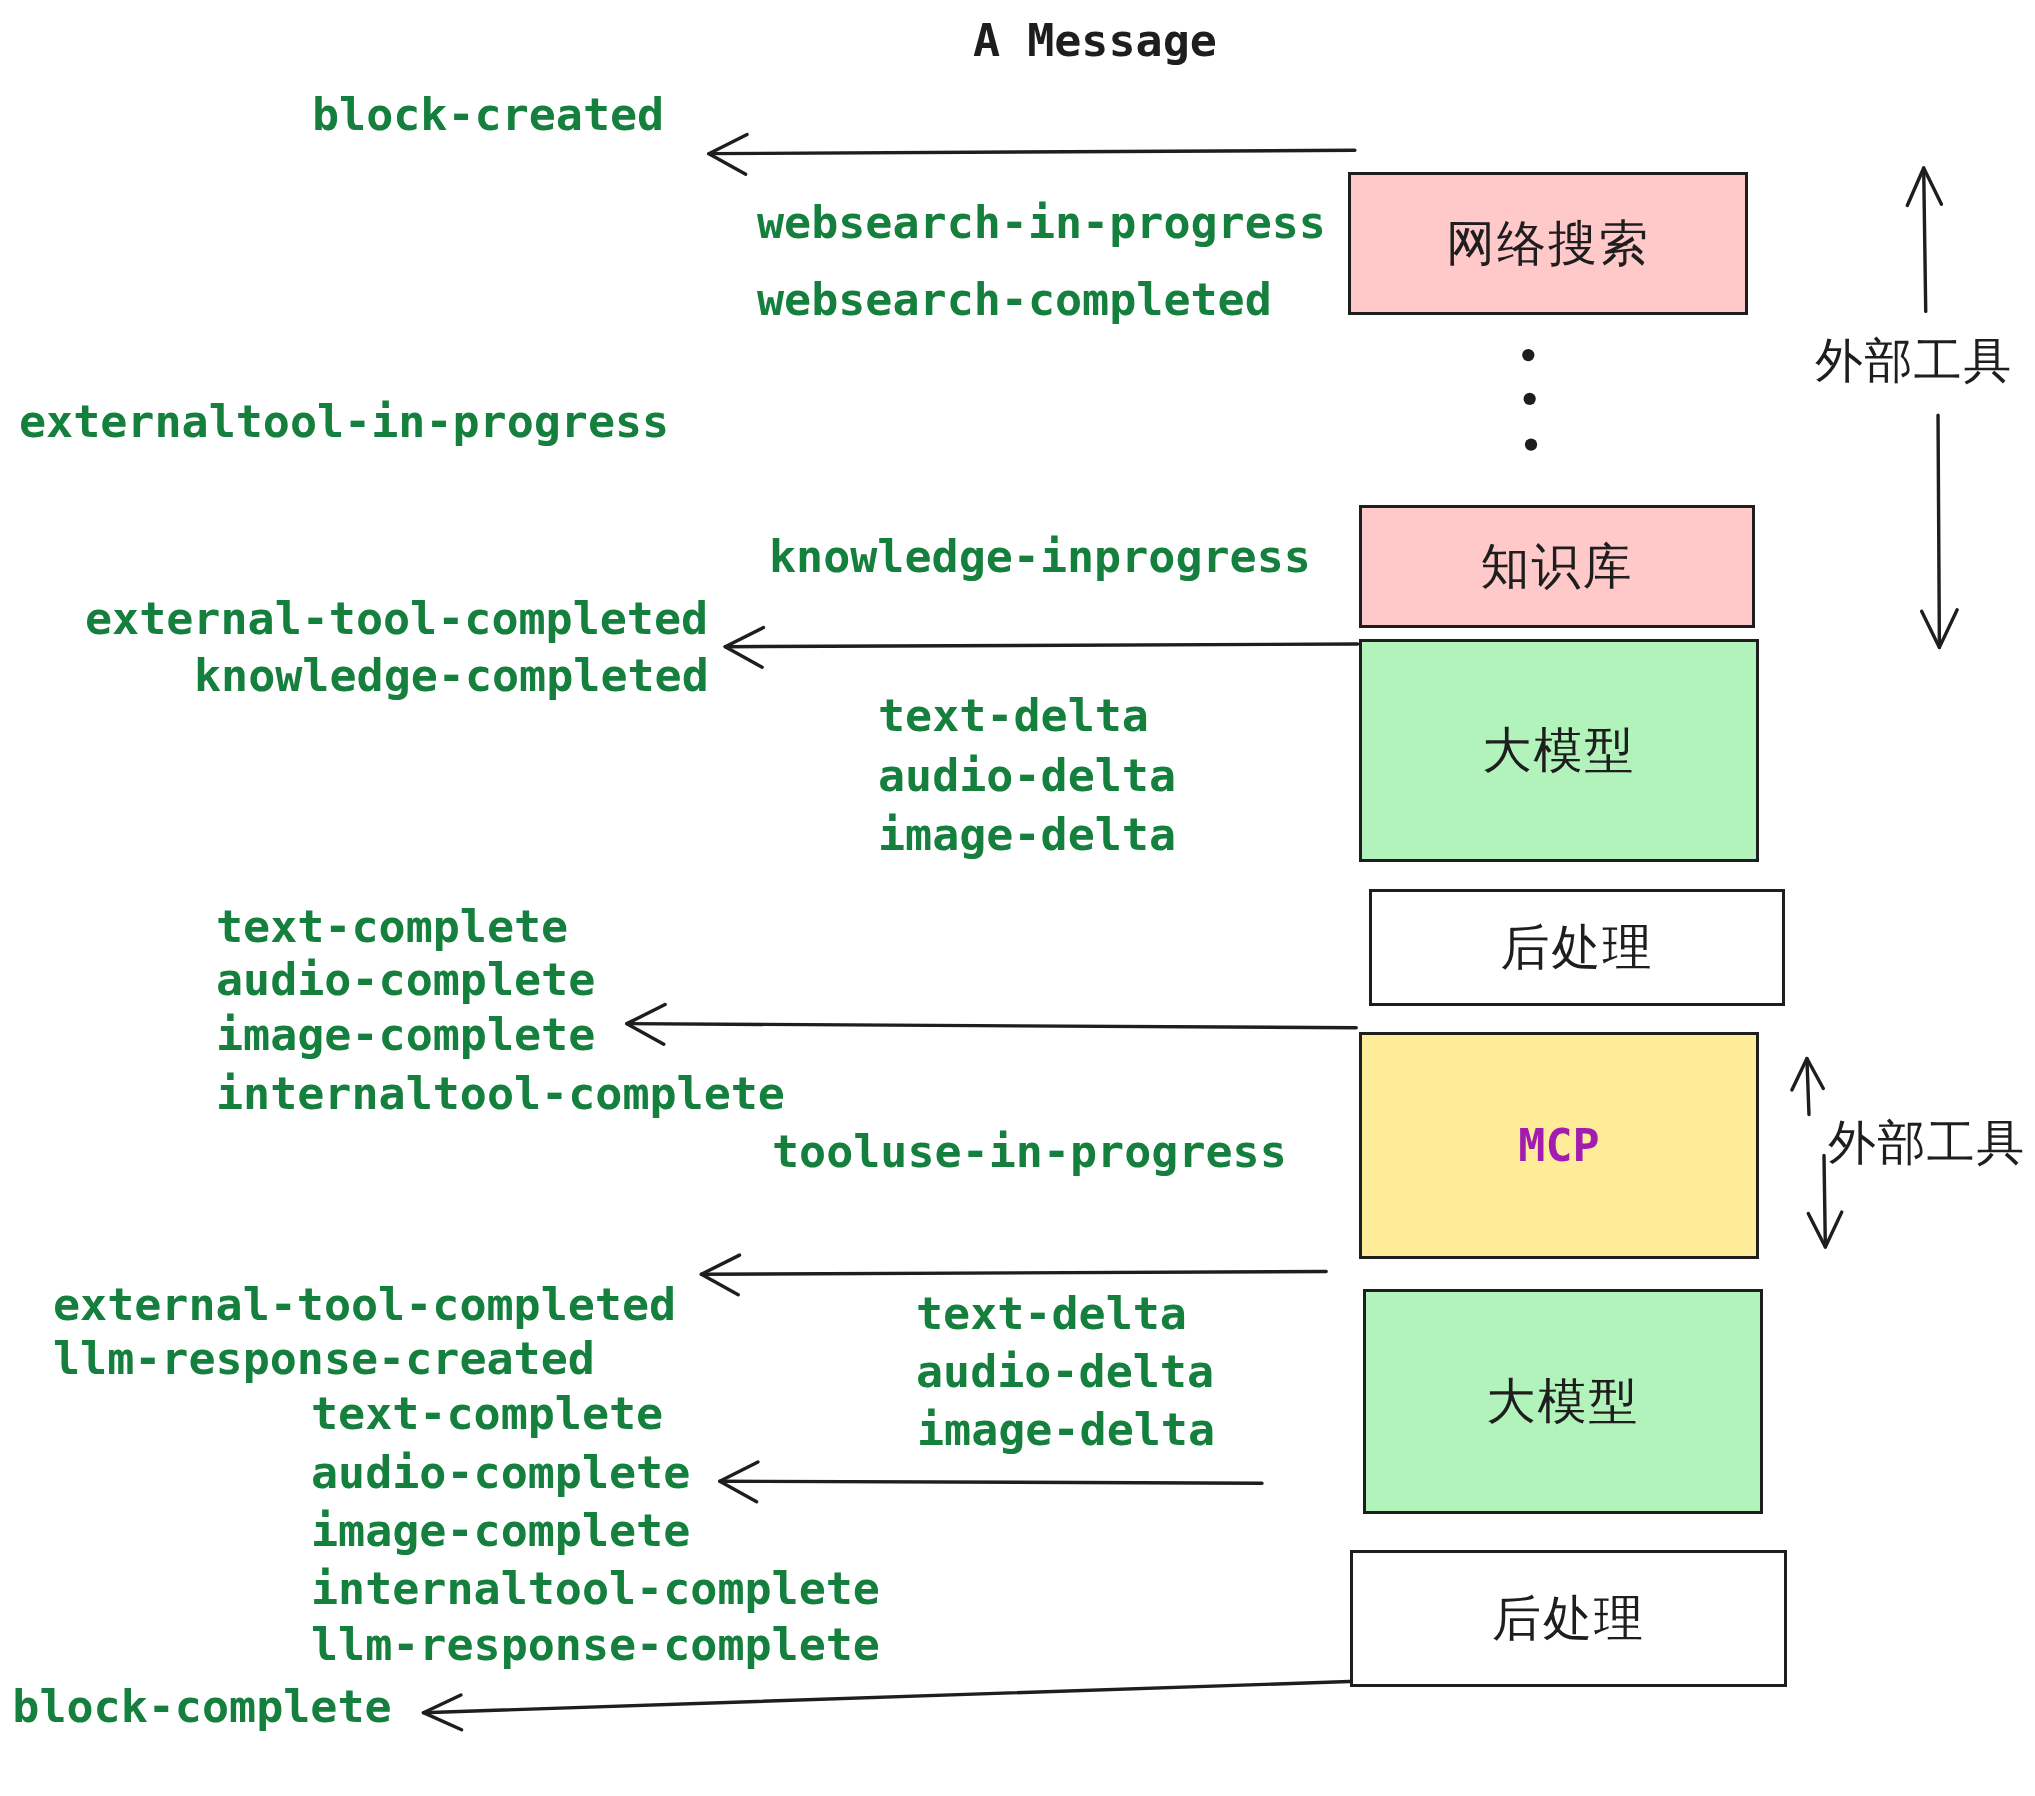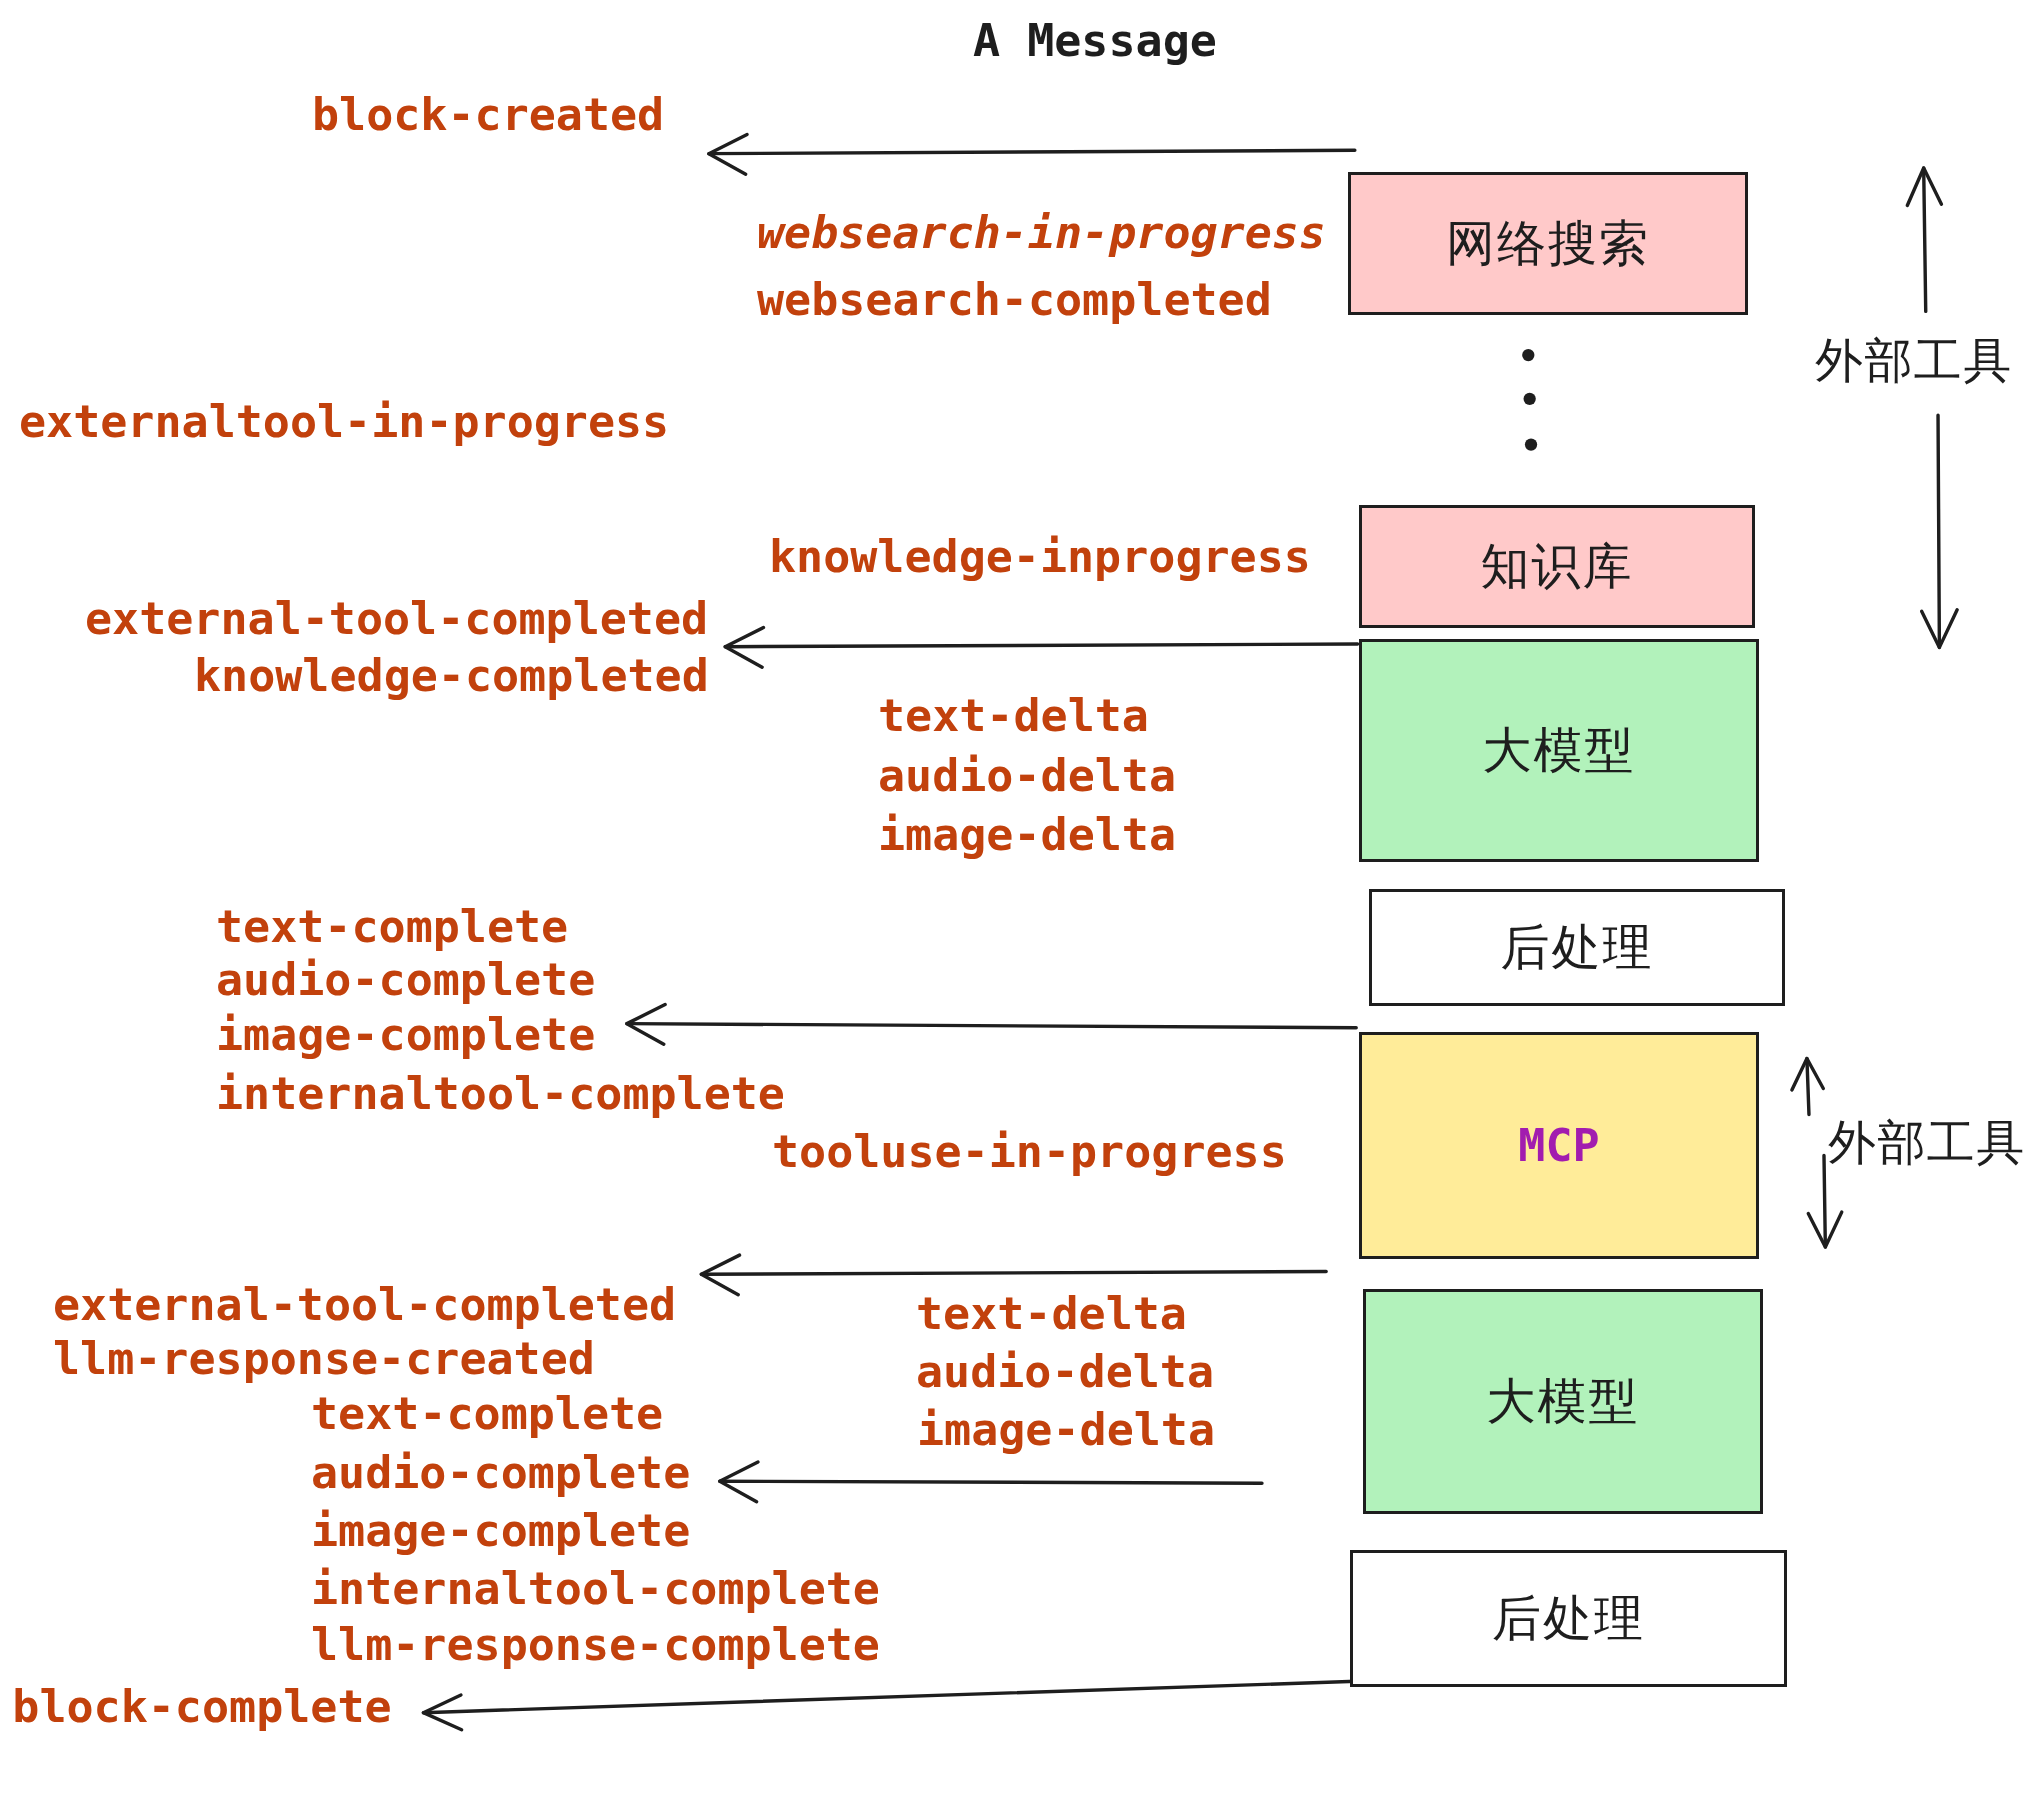--- a/index.html
+++ b/index.html
@@ -34,21 +34,21 @@
   .overlay circle {
     fill: #1e1e1e;
     stroke: none;
   }
   .event {
     position: absolute;
     font-size: 45px;
     font-weight: 700;
     line-height: 1.05;
     white-space: nowrap;
-    color: #c2410c;
+    color: #15803d;
   }
   .title {
     position: absolute;
     font-size: 45px;
     font-weight: 700;
     line-height: 1.05;
     white-space: nowrap;
     color: #1e1e1e;
     text-align: right;
   }
@@ -157,21 +157,21 @@
     <span class="box-label-cjk">大模型</span>
   </div>
   <div class="box" style="left: 1350px; top: 1550px; width: 437px; height: 137px; background: rgb(255, 255, 255);">
     <span class="box-label-cjk">后处理</span>
   </div>
 
   <div class="side-label" style="left:1815px; top:329px;">外部工具</div>
   <div class="side-label" style="left:1828px; top:1111px;">外部工具</div>
 
   <div class="event" style="left:312px; top:91px;">block-created</div>
-  <div class="event" style="left:757px; top:209px;font-style:italic;">websearch-in-progress</div>
+  <div class="event" style="left:757px; top:199px;">websearch-in-progress</div>
   <div class="event" style="left:757px; top:276px;">websearch-completed</div>
   <div class="event" style="left:19px; top:398px;">externaltool-in-progress</div>
   <div class="event" style="left:769px; top:533px;">knowledge-inprogress</div>
   <div class="event" style="left:85px; top:595px;">external-tool-completed</div>
   <div class="event" style="left:194px; top:652px;">knowledge-completed</div>
   <div class="event" style="left:878px; top:692px;">text-delta</div>
   <div class="event" style="left:878px; top:752px;">audio-delta</div>
   <div class="event" style="left:878px; top:811px;">image-delta</div>
   <div class="event" style="left:216px; top:903px;">text-complete</div>
   <div class="event" style="left:216px; top:956px;">audio-complete</div>

